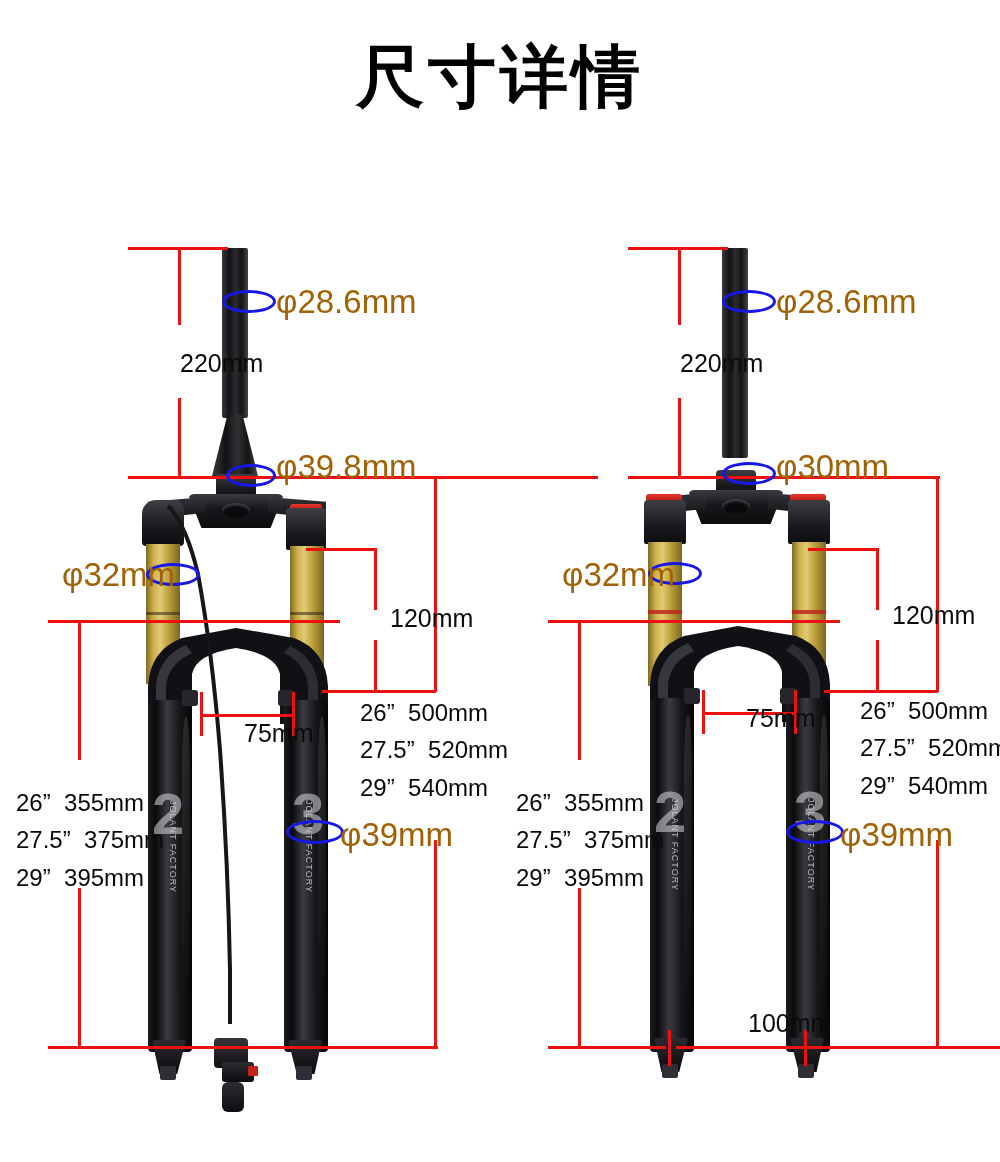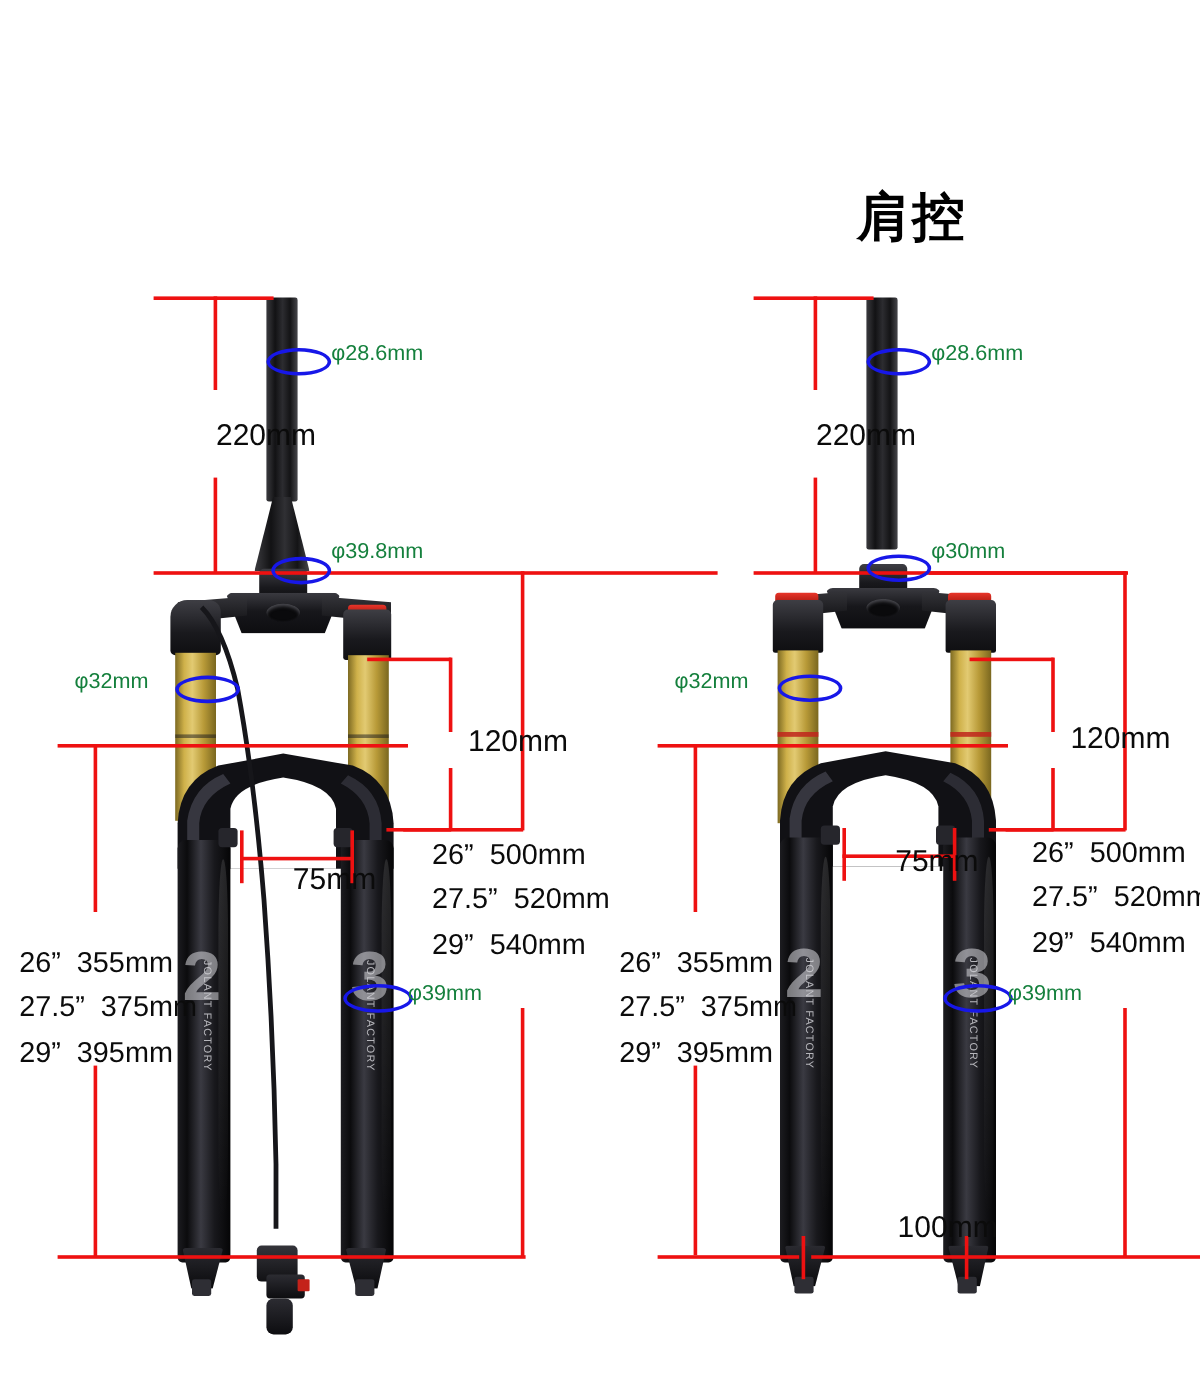--- a/index.html
+++ b/index.html
@@ -12,21 +12,21 @@
          font-size:68px;font-weight:700;letter-spacing:4px;line-height:1;}
 
   .subtitle{position:absolute;top:160px;font-size:44px;font-weight:700;
             text-align:center;letter-spacing:2px;line-height:1;}
   .subtitle.left{left:120px;width:280px;}
   .subtitle.right{left:620px;width:280px;}
 
   
   .lbl{position:absolute;white-space:nowrap;line-height:1.06;}
   .lbl.black{color:#0b0b0b;font-size:25px;margin-left:44px;}
-  .lbl.blue{color:#15803d;font-size:18px;font-weight:500;}
+  .lbl.blue{color:#a16207;font-size:33px;font-weight:500;}
   .lbl.list{color:#0b0b0b;font-size:24px;}
   .lbl.list div{margin-bottom:12px;}
 
   
   .rl{position:absolute;background:#ee1111;}
   .rh{height:3px;}
   .rv{width:3px;}
 
   
   .ell{position:absolute;border:3px solid #1717e8;border-radius:50%;
@@ -72,22 +72,22 @@
       border-radius:4px;}
   .remote .lever{position:absolute;background:linear-gradient(180deg,#2c2c32,#0d0d10);
       border-radius:3px;}
   .remote .redtip{position:absolute;background:#c4221a;border-radius:1px;}
 </style>
 </head>
 <body>
 
 <div class="page">
 
-
-  <div class="subtitle right">肩控</div>
+  <div class="title">尺寸详情</div>
+
 
   <div>
 
     <div class="fork">
 
       <div class="steerer taper" style="left:222px;top:248px;width:26px;height:170px;"></div>
       <div class="taper-cone" style="left:212px;top:414px;width:46px;height:62px;"></div>
 
       <div class="topcap" style="left:216px;top:474px;width:40px;height:26px;"></div>
       <div class="crown-body" style="left:188px;top:494px;width:96px;height:34px;

